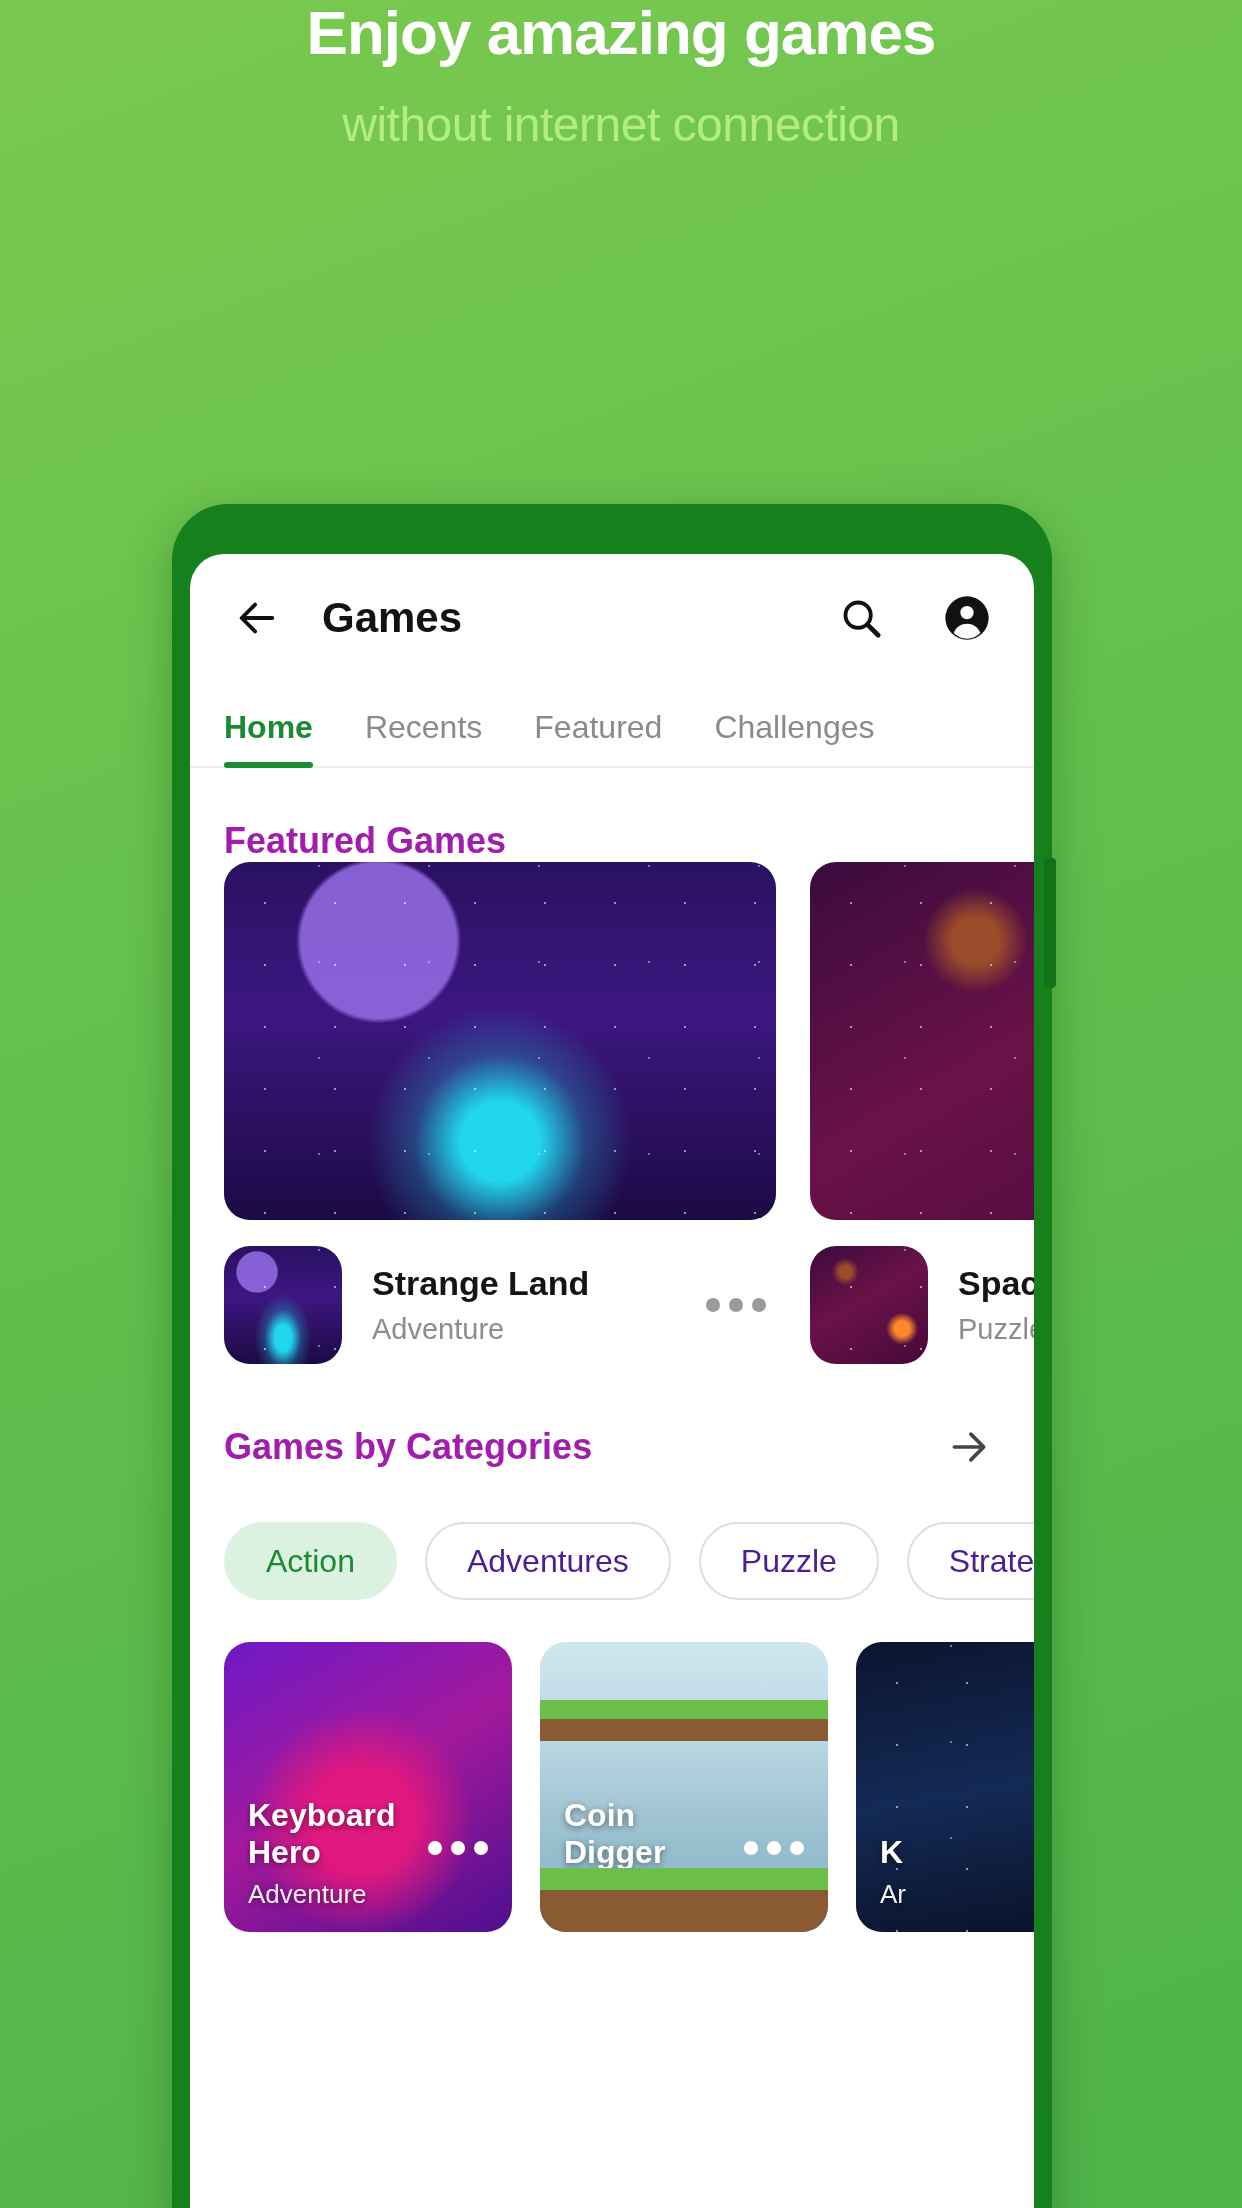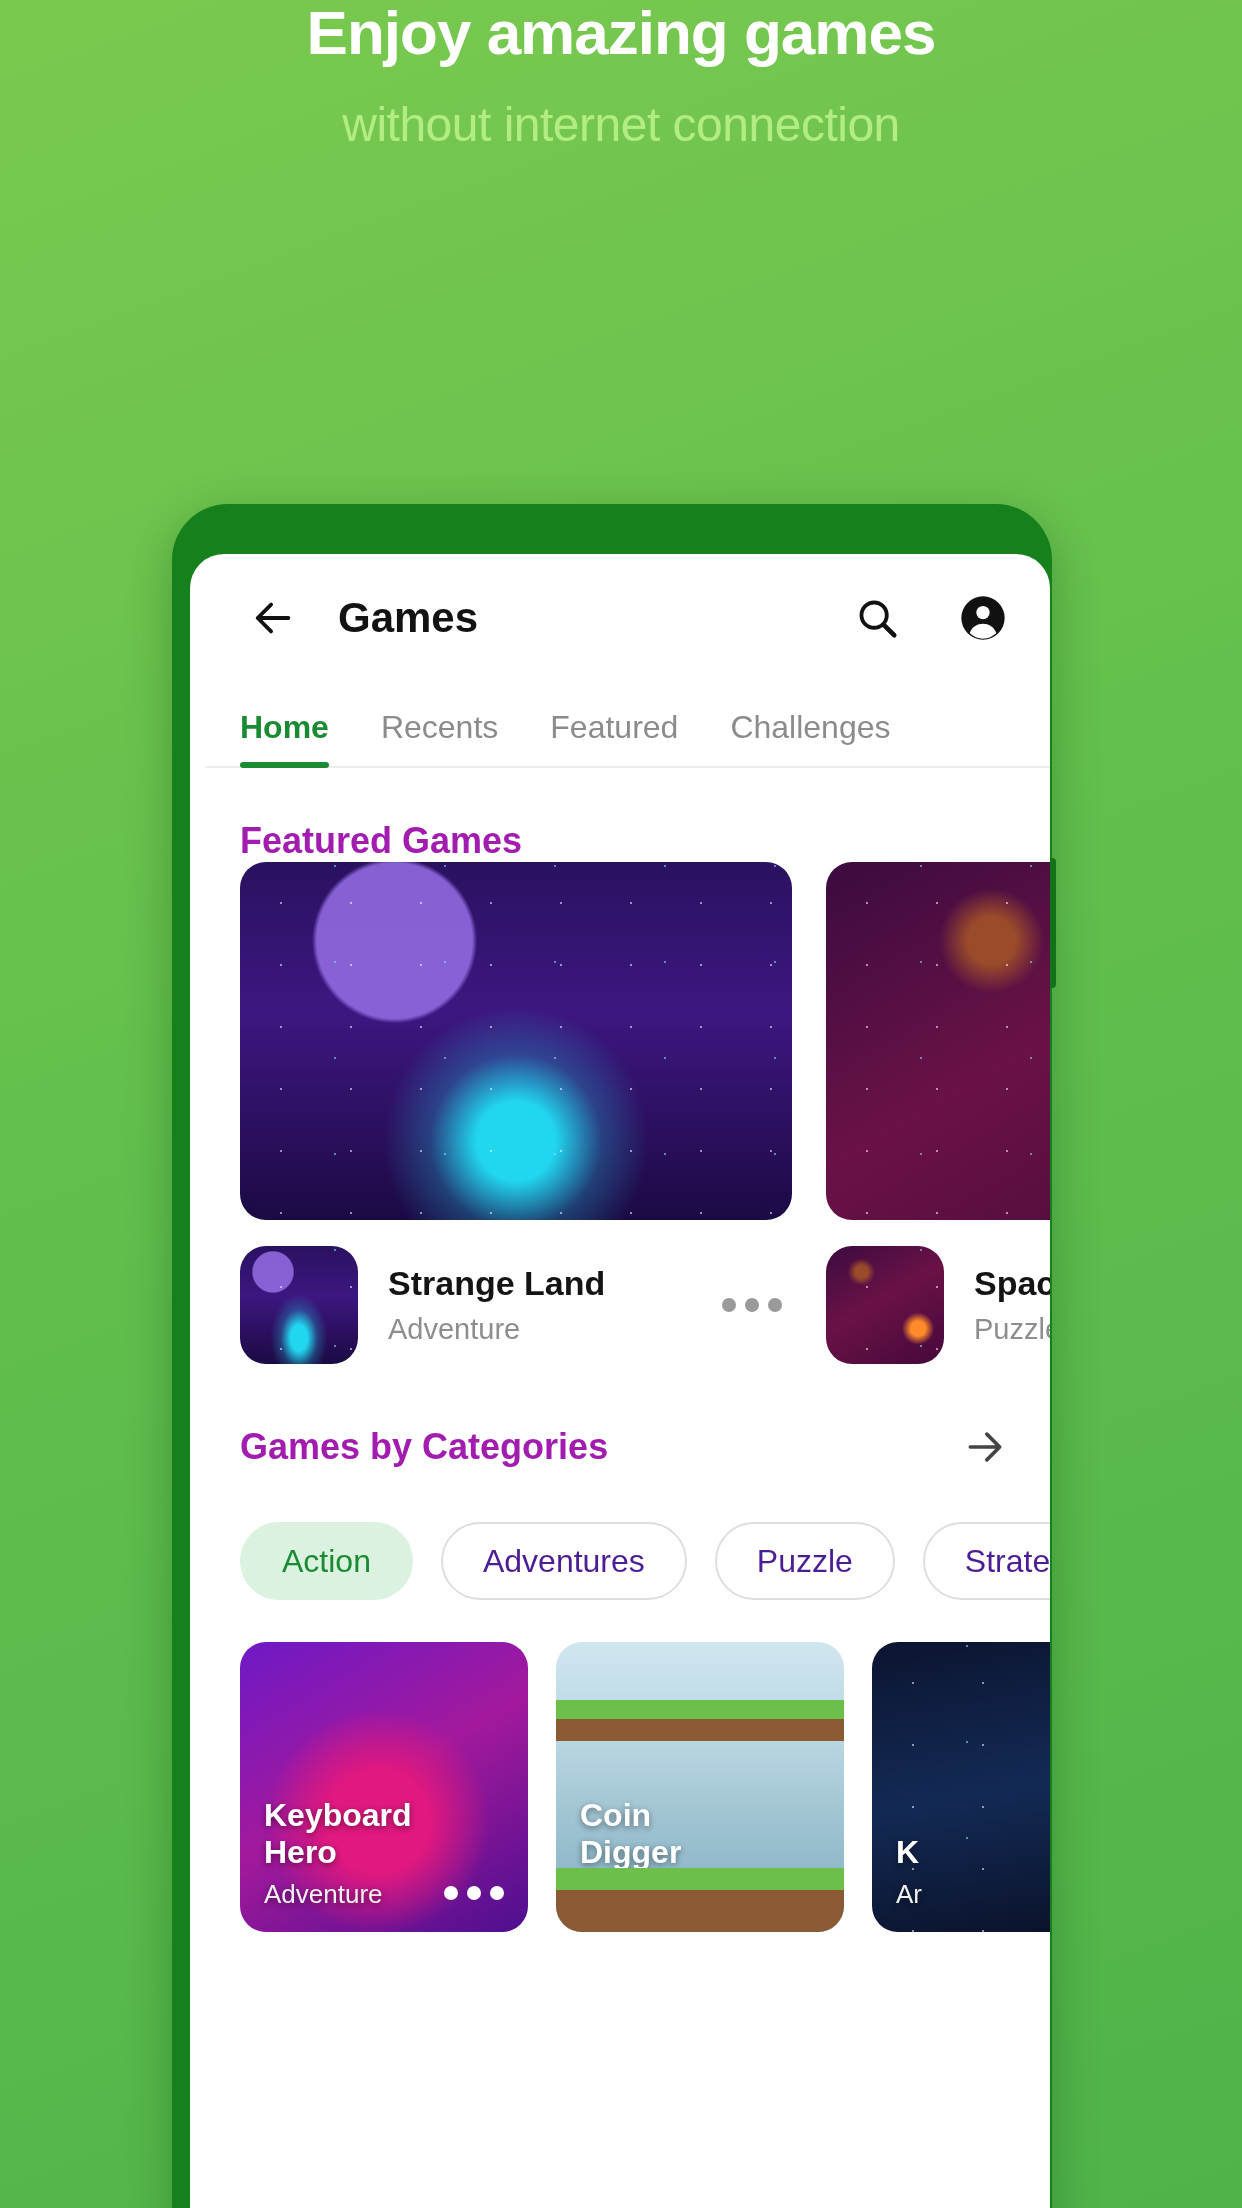--- a/index.html
+++ b/index.html
@@ -31,21 +31,21 @@
     border-radius:56px 56px 0 0;
     box-shadow:0 14px 46px rgba(0,60,0,.30);
   }
   .phone-btn{
     position:absolute;background:#13711a;border-radius:4px;
   }
   .btn-vol{left:165px;top:870px;width:12px;height:240px;}
   .btn-pwr{left:1044px;top:858px;width:12px;height:130px;}
   .screen{
     position:absolute;left:190px;top:554px;width:844px;height:1654px;
-    background:#ffffff;border-radius:34px 34px 0 0;overflow:hidden;padding-left:16px;
+    background:#ffffff;border-radius:34px 34px 0 0;overflow:hidden;
   }
   
   .appbar{
     height:128px;display:flex;align-items:center;padding:0 36px;box-sizing:border-box;
   }
   .ic-btn{
     width:62px;height:62px;display:flex;align-items:center;justify-content:center;
     flex:0 0 auto;
   }
   .appbar-title{
@@ -100,21 +100,21 @@
   }
   .chip.selected{background:#dcf2e0;color:#1a8b33;border-color:#dcf2e0;}
   
   .cat-row{display:flex;gap:28px;padding:0 34px;margin-top:42px;}
   .catcard{
     flex:0 0 auto;width:288px;height:290px;border-radius:26px;overflow:hidden;
     position:relative;
   }
   .catcard .cc-body{
     position:absolute;left:0;right:0;bottom:0;padding:0 24px 22px 24px;
-    display:flex;align-items:flex-end;
+    display:flex;align-items:center;
   }
   .cc-texts{flex:1 1 auto;min-width:0;}
   .cc-name{
     font-size:32px;font-weight:bold;color:#fff;line-height:1.16;
     text-shadow:0 2px 6px rgba(0,0,0,.45);
   }
   .cc-cat{
     font-size:26px;color:#f0f0f0;margin-top:8px;text-shadow:0 2px 6px rgba(0,0,0,.45);
   }
   .cc-dots{display:flex;gap:9px;padding-bottom:10px;flex:0 0 auto;}

